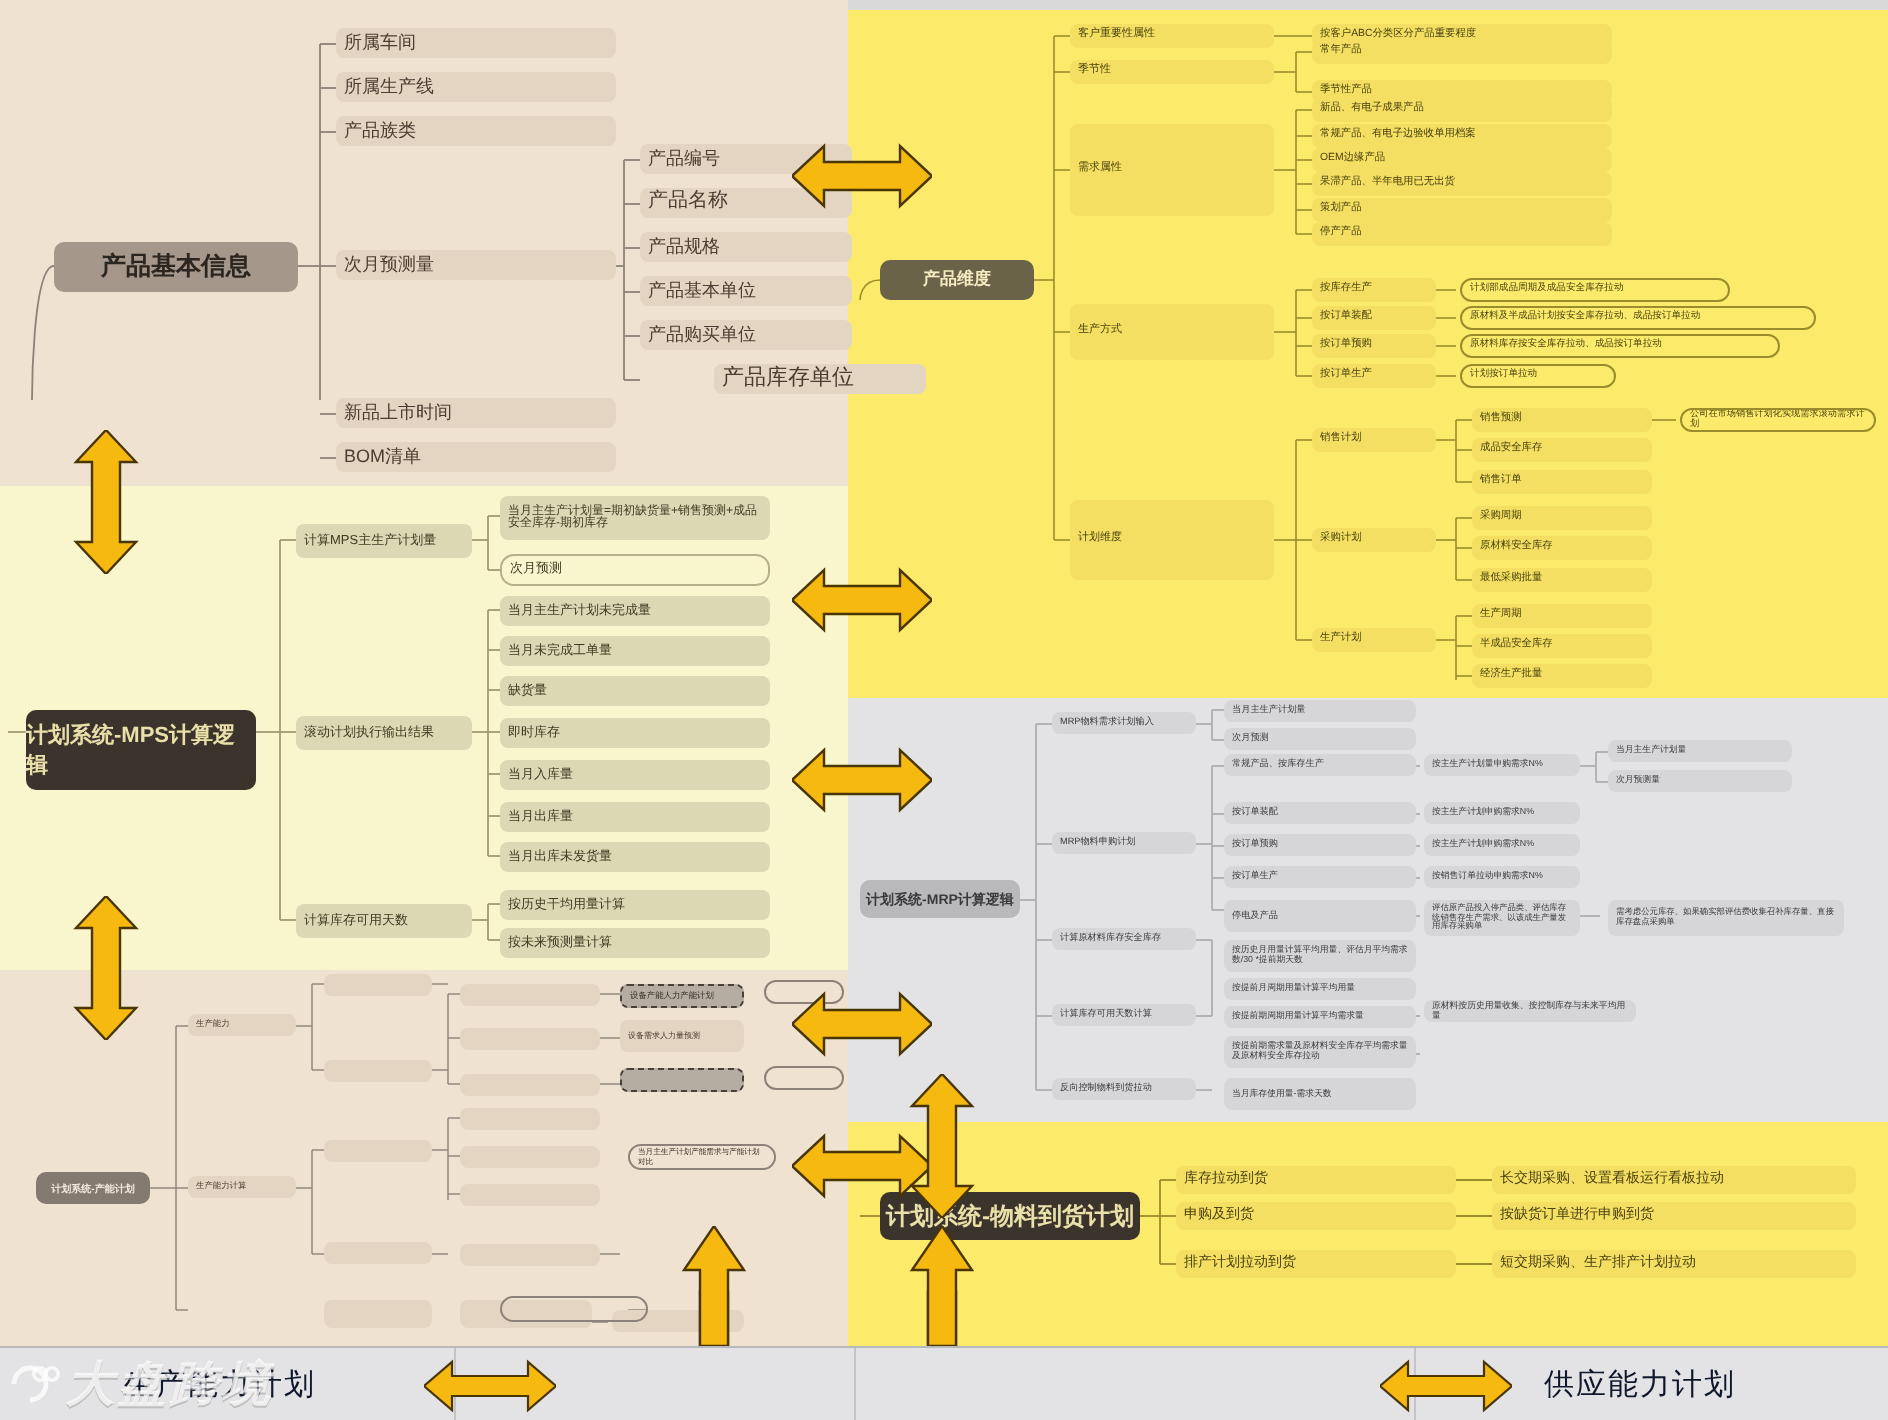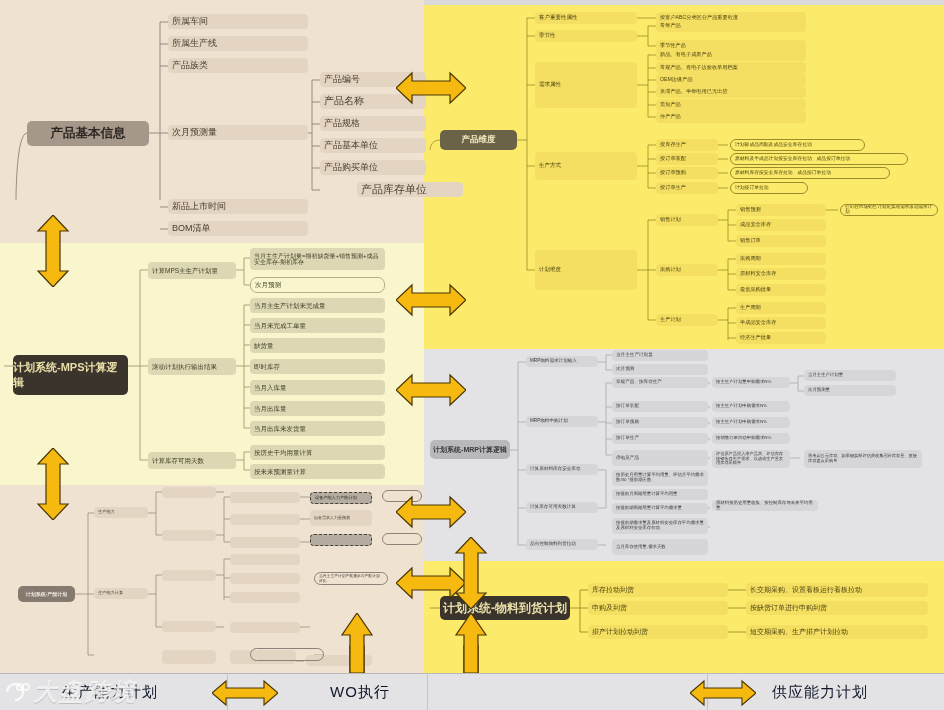--- a/index.html
+++ b/index.html
@@ -472,21 +472,20 @@
   </div>
   <div class="arrow" style="left:452px;top:613px;">
     <svg width="38" height="60" viewBox="0 0 38 60">
       <polygon points="19,0 34,22 26,22 26,60 12,60 12,22 4,22" fill="#f5b90f" stroke="#4a3605" stroke-width="1.2"></polygon>
     </svg>
   </div>
 
   <div id="bottombar">
     <div class="bb-cell" style="left:0;width:200px;">生产能力计划</div>
     <div class="bb-div" style="left:227px;"></div>
-    <div class="bb-cell" style="left:250px;width:200px;">WO执行</div>
     <div class="bb-div" style="left:427px;"></div>
     <div class="bb-div" style="left:707px;"></div>
     <div class="bb-cell" style="left:710px;width:200px;">供应能力计划</div>
 
     <div class="arrow" style="left:212px;top:4px;">
       <svg width="66" height="30" viewBox="0 0 66 30">
         <polygon points="0,15 14,3 14,10 52,10 52,3 66,15 52,27 52,20 14,20 14,27" fill="#f5b90f" stroke="#4a3605" stroke-width="1.1"></polygon>
       </svg>
     </div>
     <div class="arrow" style="left:690px;top:4px;">

